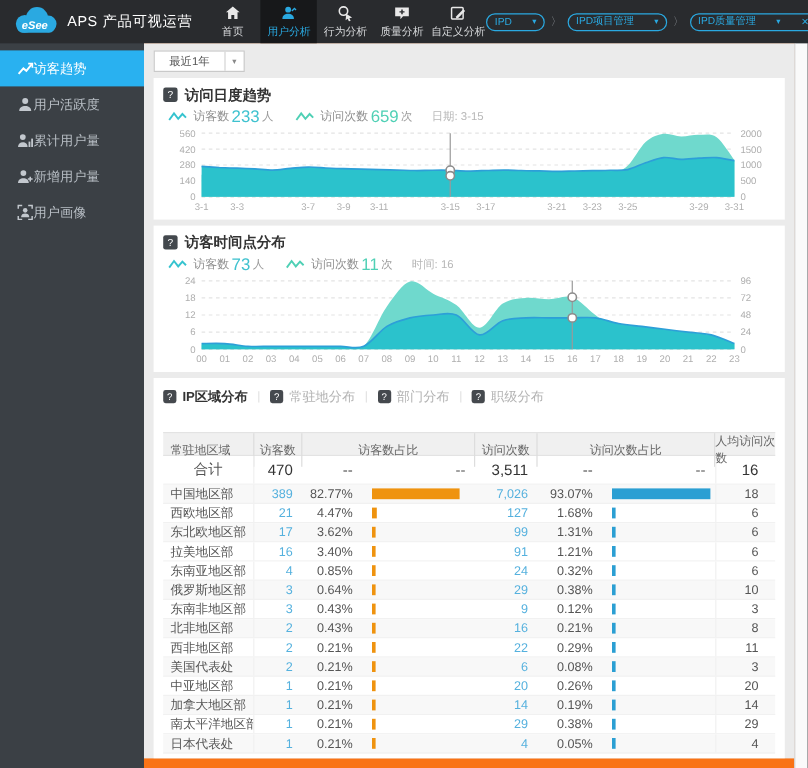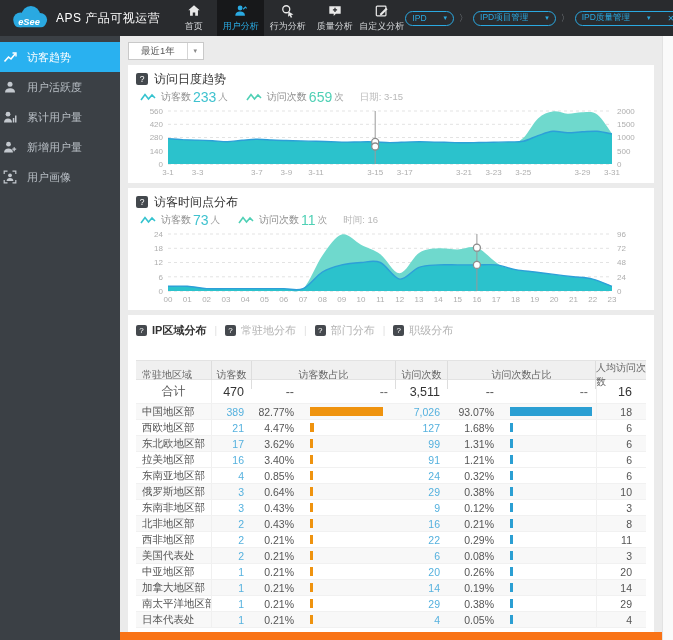--- a/index.html
+++ b/index.html
@@ -14,35 +14,35 @@
 .nav-item.active{background:#17181a}
 .nav-item.active .lbl{color:#2aa9e1}
 .nav-right{margin-left:auto;display:flex;align-items:center;gap:5px;margin-right:10px}
 .pill{border:1px solid #2aa9e1;color:#2aa9e1;font-size:8.5px;height:15px;border-radius:8px;padding:0 6px;display:flex;align-items:center;gap:17px;white-space:nowrap;cursor:pointer;background:transparent}
 .pill .caret{font-size:7px}
 .pill .x{font-size:8px;cursor:pointer}
 .crumb-sep{color:#82878c;font-size:9px}
 .admin{color:#e3e3e3;font-size:10px;margin:0 4px 0 6px;white-space:nowrap}
 
 .sidebar{position:absolute;top:36px;left:0;width:120px;height:604px;background:#3b4045;padding-top:6px}
-.side-item{height:30px;display:flex;align-items:center;gap:10px;padding-left:3px;color:#b9bfc6;font-size:11px;cursor:pointer;white-space:nowrap}
+.side-item{height:30px;display:flex;align-items:center;gap:0;padding-left:14px;color:#b9bfc6;font-size:11px;cursor:pointer;white-space:nowrap}
 .side-item.active{background:#29b1f0;color:#fff}
 .side-item svg{flex:0 0 auto}
 
 .main{position:absolute;top:36px;left:120px;width:542px;height:604px;background:#f97316}
 .content{width:542px;height:596px;background:#ebebeb;overflow:hidden}
 .scrollstrip{position:absolute;top:36px;right:0;width:11px;height:604px;background:#fafafa;border-left:1px solid #e2e2e2}
 .datebar{padding:6px 0 0 8px;display:flex}
 .date-select{display:flex;height:18px;background:#fff;border:1px solid #c9c9c9;font-size:9.5px;color:#555;align-items:center;cursor:pointer}
 .date-select .txt{padding:0 12px}
 .date-select .dcaret{width:16px;height:16px;border-left:1px solid #d5d5d5;display:flex;align-items:center;justify-content:center;color:#888;font-size:7px}
 .card{background:#fff;margin:5px 8px 0 8px;padding:6px 8px 4px 8px}
 .card-head{display:flex;align-items:center;gap:6px;height:16px}
 .help-ico{width:12px;height:12px;background:#43484d;color:#fff;border-radius:2px;font-size:8.5px;display:flex;align-items:center;justify-content:center;flex:0 0 auto}
-.card-title{font-size:12px;color:#333;font-weight:normal;white-space:nowrap}
+.card-title{font-size:12px;color:#333;font-weight:bold;white-space:nowrap}
 .legend{display:flex;align-items:center;height:20px;padding-left:4px}
 .zig{width:16px;height:10px;margin-right:5px}
 .lg-label{font-size:10px;color:#8f8f8f;white-space:nowrap}
 .lg-num{font-size:14px;margin:0 2px}
 .lg-num.cyan{color:#3fc2cf}
 .lg-num.green{color:#4fd0b5}
 .lg-unit{font-size:9.5px;color:#9c9c9c}
 .lg-g2{margin-left:18px;display:flex;align-items:center}
 .lg-hover{font-size:9.5px;color:#b8b8b8;margin-left:16px;white-space:nowrap}
 svg.chart{display:block}

